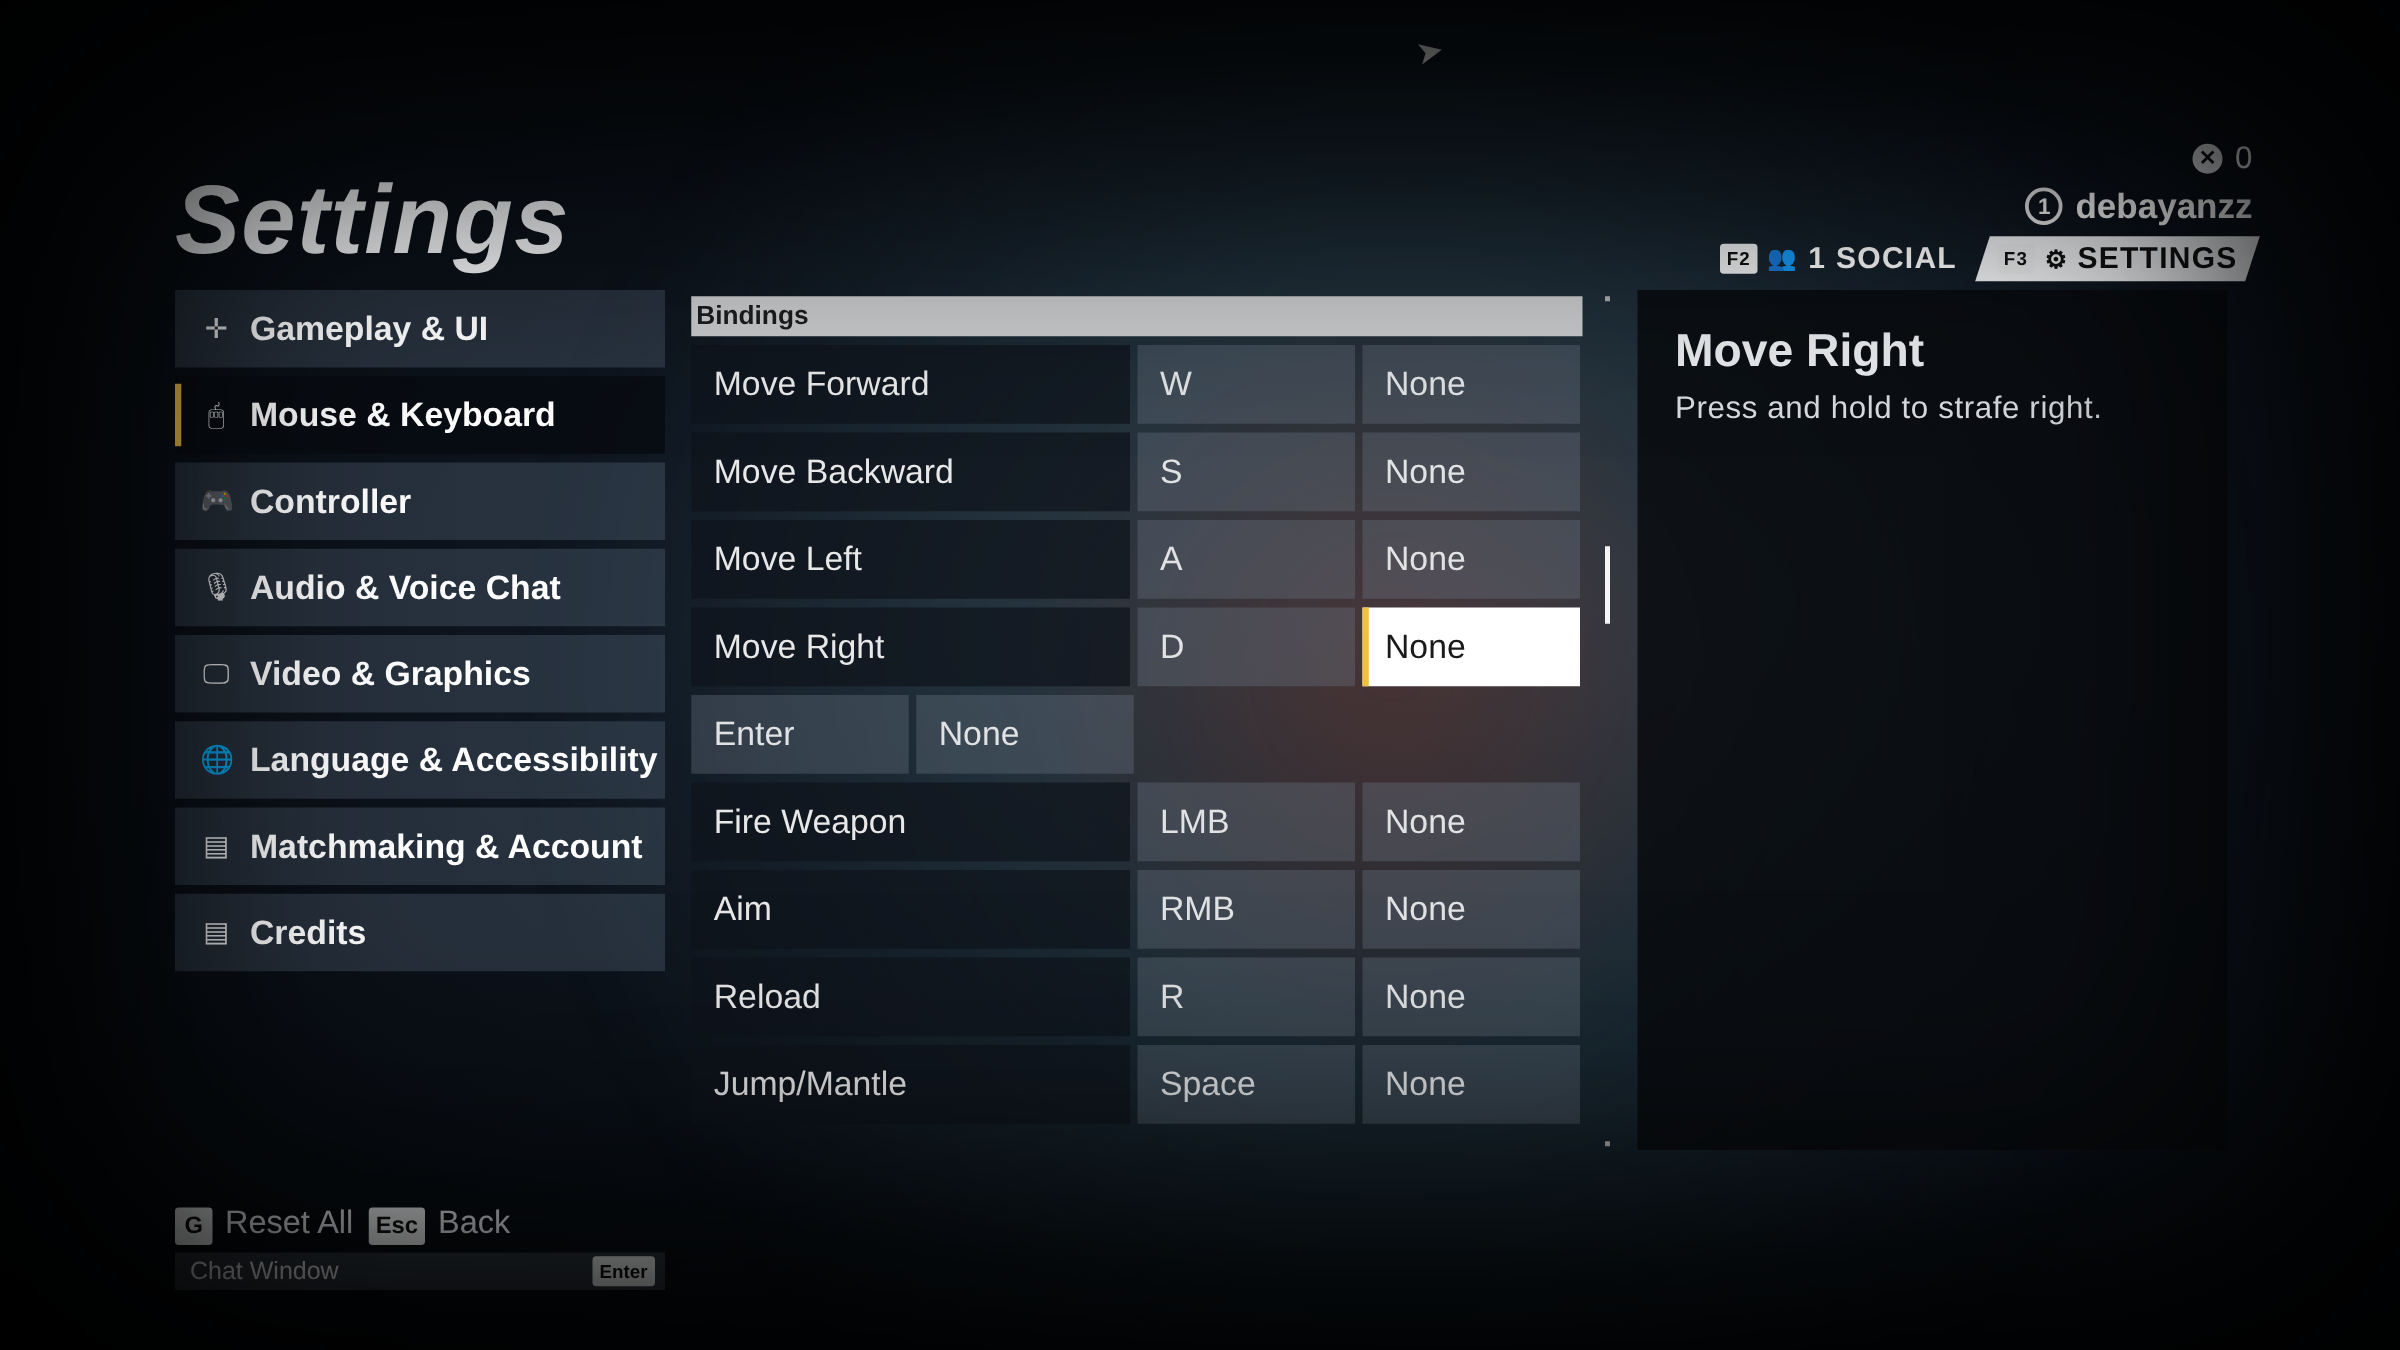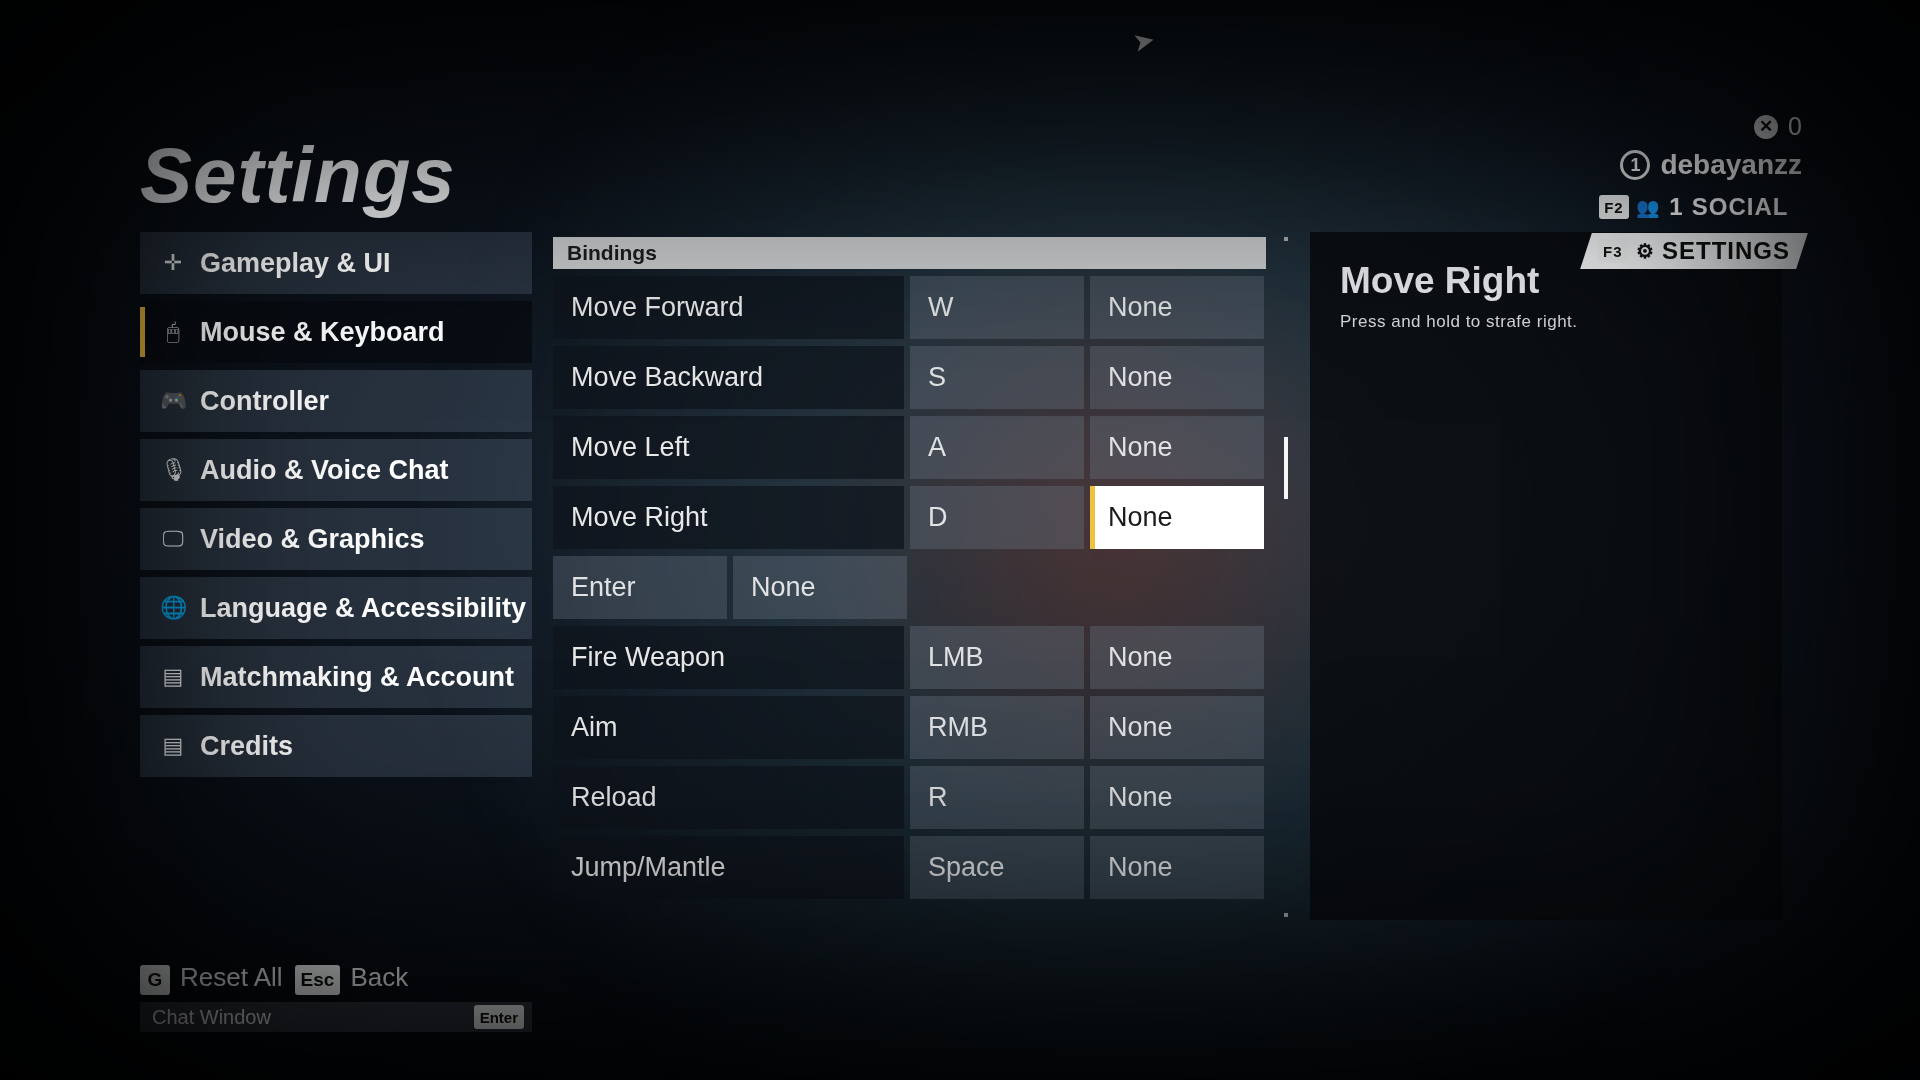--- a/index.html
+++ b/index.html
@@ -62,21 +62,21 @@
 .bindings {
   position: absolute;
   left: 553px; top: 237px;
   width: 713px;
 }
 .bindings-header {
   background: #c8cacc;
   color: #1a1c1e;
   font-size: 21px;
   font-weight: 600;
-  padding: 4px 14px;
+  padding: 4px 4px;
   margin-bottom: 7px;
 }
 .bind-row {
   display: flex; gap: 6px;
   margin-bottom: 7px;
 }
 .bind-label {
   width: 351px; height: 63px;
   background: rgba(15,20,28,0.75);
   display: flex; align-items: center;
@@ -121,21 +121,21 @@
 }
 
 .detail {
   position: absolute;
   left: 1310px; top: 232px;
   width: 472px; height: 688px;
   background: rgba(8,10,14,0.85);
   padding: 28px 30px;
 }
 .detail-title { font-size: 37px; font-weight: 700; margin-bottom: 10px; }
-.detail-desc { font-size: 17px; color: #d8dadd; letter-spacing: 0.5px; }
+.detail-desc { font-size: 25px; color: #d8dadd; letter-spacing: 0.5px; }
 
 .footer {
   position: absolute;
   left: 140px; top: 962px;
   display: flex; align-items: center; gap: 12px;
   font-size: 26px;
 }
 .keycap {
   display: inline-flex; align-items: center; justify-content: center;
   min-width: 30px; height: 30px;
@@ -167,21 +167,21 @@
   background: #e8eaed; color: #111;
   display: inline-flex; align-items: center; justify-content: center;
   font-size: 17px; font-weight: 900;
 }
 .ring {
   width: 30px; height: 30px; border: 3px solid #eee; border-radius: 50%;
   display: inline-flex; align-items: center; justify-content: center;
   font-size: 18px; font-weight: 700;
 }
 .username { font-weight: 800; font-size: 28px; }
-.hud-tabs { display: flex; gap: 8px; align-items: center; flex-direction: column; }
+.hud-tabs { display: flex; gap: 8px; align-items: flex-start; }
 .smallcap {
   display: inline-flex; align-items: center; justify-content: center;
   min-width: 28px; height: 24px; padding: 0 5px;
   background: #eceeef; color: #111;
   font-weight: 800; font-size: 15px; border-radius: 3px;
 }
 .tab { font-weight: 900; font-size: 24px; letter-spacing: 1px; padding: 4px 12px; display: flex; align-items: center; gap: 8px; }
 .tab-social { color: #fff; }
 .tab-settings {
   background: #f0f2f4; color: #111;

